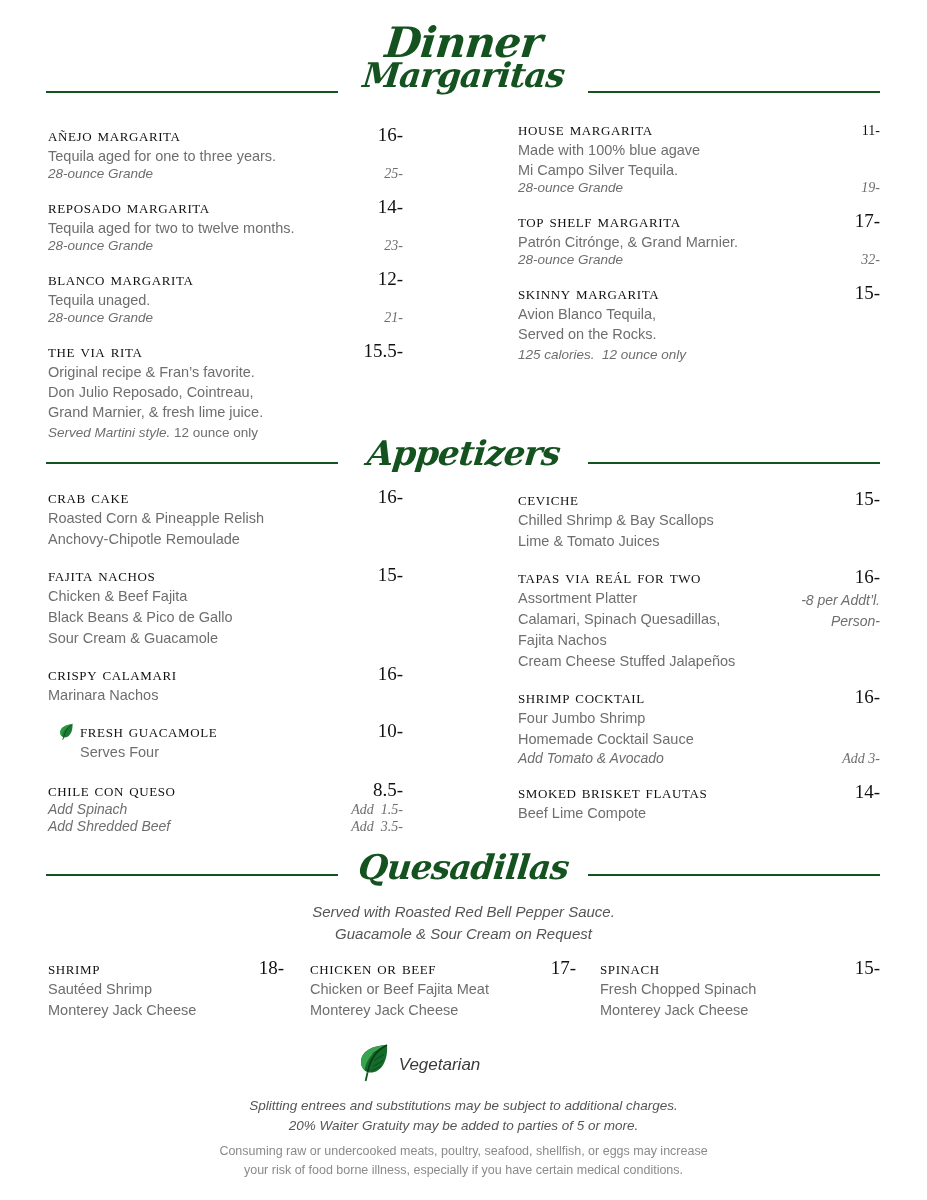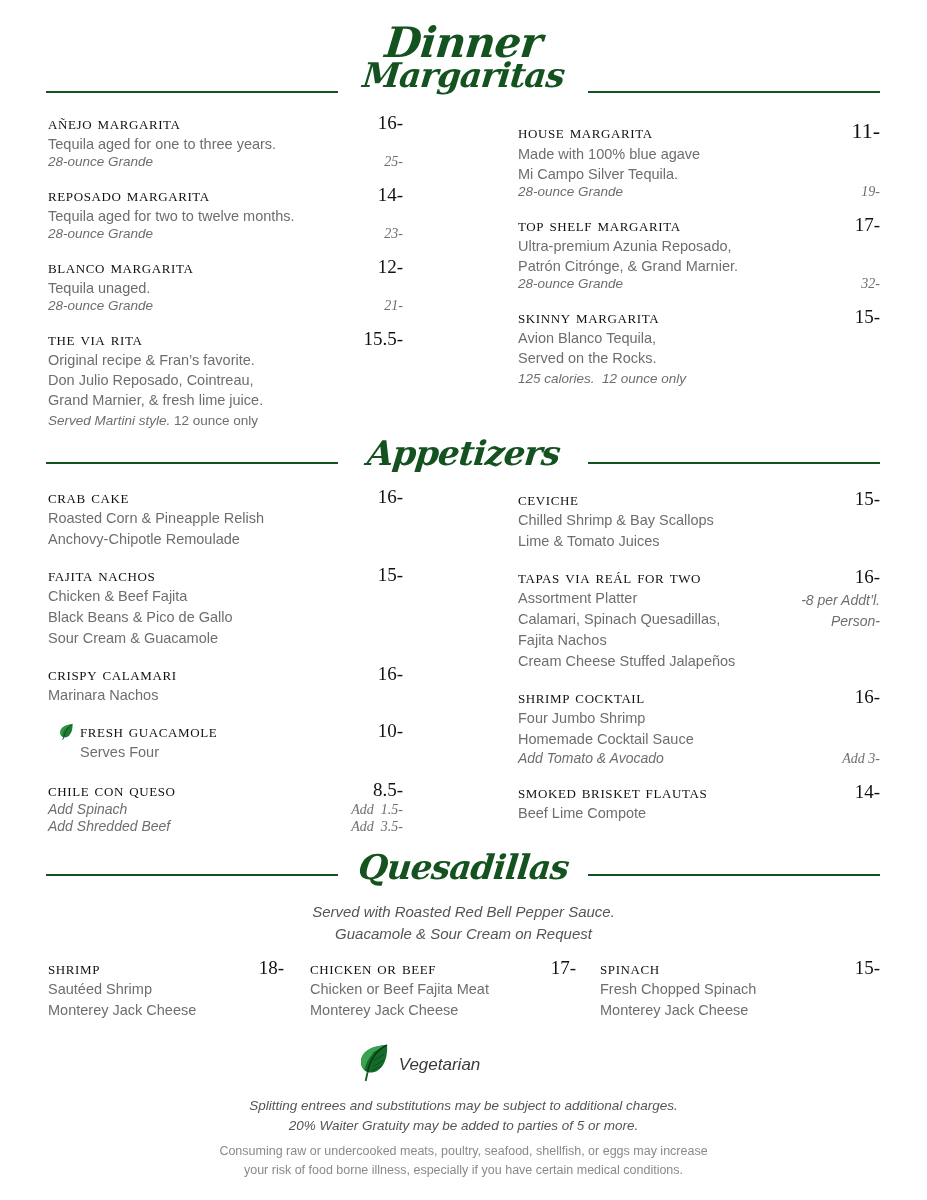--- a/index.html
+++ b/index.html
@@ -122,21 +122,21 @@
 
   <div class="section-head" style="position:absolute; left:0; top:22px; width:927px; height:70px;">
     <div class="rule" style="position:absolute; left:46px; top:69px; width:292px;"></div>
     <div class="rule" style="position:absolute; left:588px; top:69px; width:292px;"></div>
     <div style="position:absolute; left:0; top:0; width:927px; text-align:center;">
       <div class="script" style="font-size:42px; margin-bottom:-6px;">Dinner</div>
       <div class="script" style="font-size:34px;">Margaritas</div>
     </div>
   </div>
 
-  <div class="col" style="position:absolute; left:48px; top:112px; width:355px;">
+  <div class="col" style="position:absolute; left:48px; top:124px; width:355px;">
 
     <div class="item" style="margin-bottom:14px;">
       <div class="item-head">
         <span class="name" style="font-size:19px;">Añejo Margarita</span>
         <span class="price" style="font-size:19px;">16-</span>
       </div>
       <div class="desc" style="font-size:14.5px; line-height:20px;">Tequila aged for one to three years.</div>
       <div class="sub-row">
         <span class="sub" style="font-size:13.5px;">28-ounce Grande</span>
         <span class="sub-price" style="font-size:14px;">25-</span>
@@ -179,36 +179,35 @@
         <span class="sub" style="font-size:13.5px;">Served Martini style.</span><span class="desc" style="font-size:13.5px;"> 12 ounce only</span>
       </div>
     </div>
   </div>
 
   <div class="col" style="position:absolute; left:518px; top:118px; width:362px;">
 
     <div class="item" style="margin-bottom:14px;">
       <div class="item-head">
         <span class="name" style="font-size:19px;">House Margarita</span>
-        <span class="price" style="font-size:22px;margin-left:37px;">11-</span>
+        <span class="price" style="font-size:14px;margin-left:37px;">11-</span>
       </div>
       <div class="desc" style="font-size:14.5px; line-height:20px;">Made with 100% blue agave</div>
       <div class="desc" style="font-size:14.5px; line-height:20px;">Mi Campo Silver Tequila.</div>
       <div class="sub-row">
         <span class="sub" style="font-size:13.5px;">28-ounce Grande</span>
         <span class="sub-price" style="font-size:14px;">19-</span>
       </div>
     </div>
 
     <div class="item" style="margin-bottom:14px;">
       <div class="item-head">
         <span class="name" style="font-size:19px;">Top Shelf Margarita</span>
         <span class="price" style="font-size:19px;">17-</span>
       </div>
-      <div class="desc" style="font-size:14.5px; line-height:20px;">Ultra-premium Azunia Reposado,</div>
       <div class="desc" style="font-size:14.5px; line-height:20px;">Patrón Citrónge, &amp; Grand Marnier.</div>
       <div class="sub-row">
         <span class="sub" style="font-size:13.5px;">28-ounce Grande</span>
         <span class="sub-price" style="font-size:14px;">32-</span>
       </div>
     </div>
 
     <div class="item">
       <div class="item-head">
         <span class="name" style="font-size:19px;">Skinny Margarita</span>

